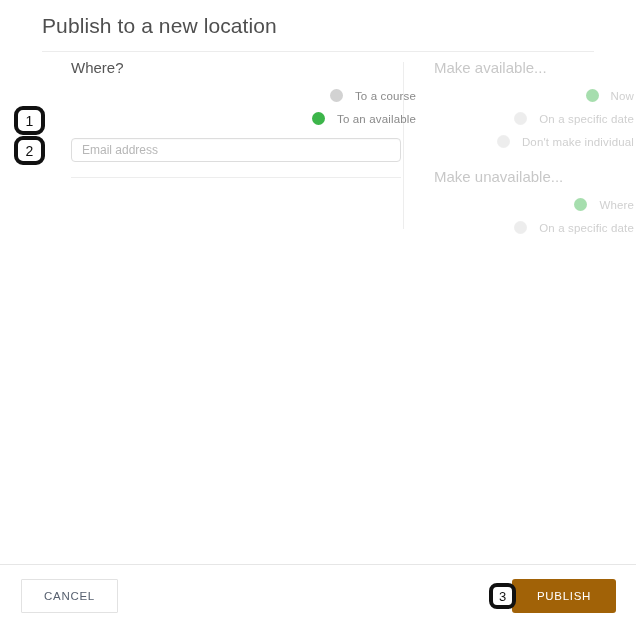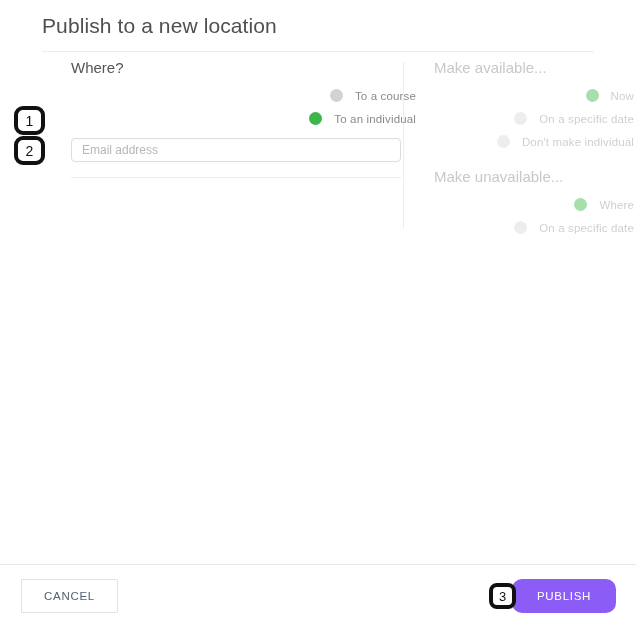--- a/index.html
+++ b/index.html
@@ -188,23 +188,23 @@
     color: #57606f;
     cursor: pointer;
     padding: 0;
   }
   .btn-publish {
     position: absolute;
     right: 20px;
     top: 14px;
     width: 104px;
     height: 34px;
-    background: #8b5cf6;
+    background: #a16207;
     border: none;
-    border-radius: 10px;
+    border-radius: 3px;
     font-family: "Liberation Sans", sans-serif;
     font-size: 11.5px;
     letter-spacing: 0.7px;
     color: #ffffff;
     cursor: pointer;
     padding: 0;
   }
 
   
   .badge {
@@ -244,21 +244,21 @@
     <div class="col-left">
       <div class="section-heading">Where?</div>
 
       <div class="radio-row">
         <span class="radio-dot"></span>
         <span class="radio-label">To a course</span>
       </div>
 
       <div class="radio-row">
         <span class="radio-dot selected"></span>
-        <span class="radio-label">To an individual</span>
+        <span class="radio-label">To an available</span>
       </div>
 
       <div class="field-wrap">
         <input class="email-input" type="text" placeholder="Email address" style="">
         <div class="field-rule"></div>
       </div>
     </div>
 
     <div class="col-right">
 

